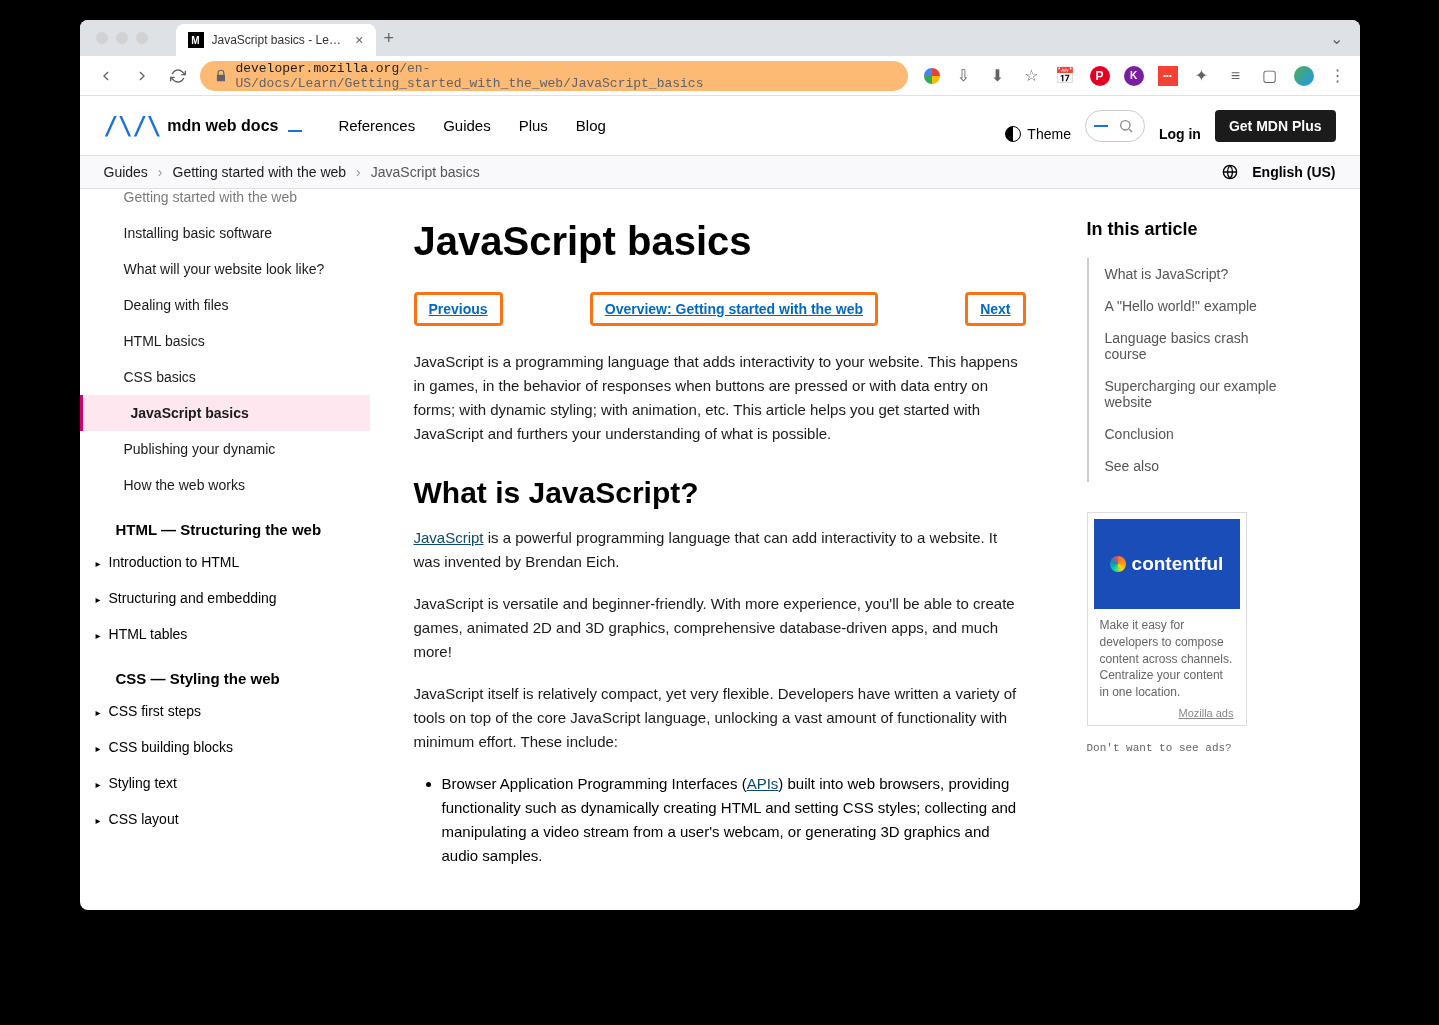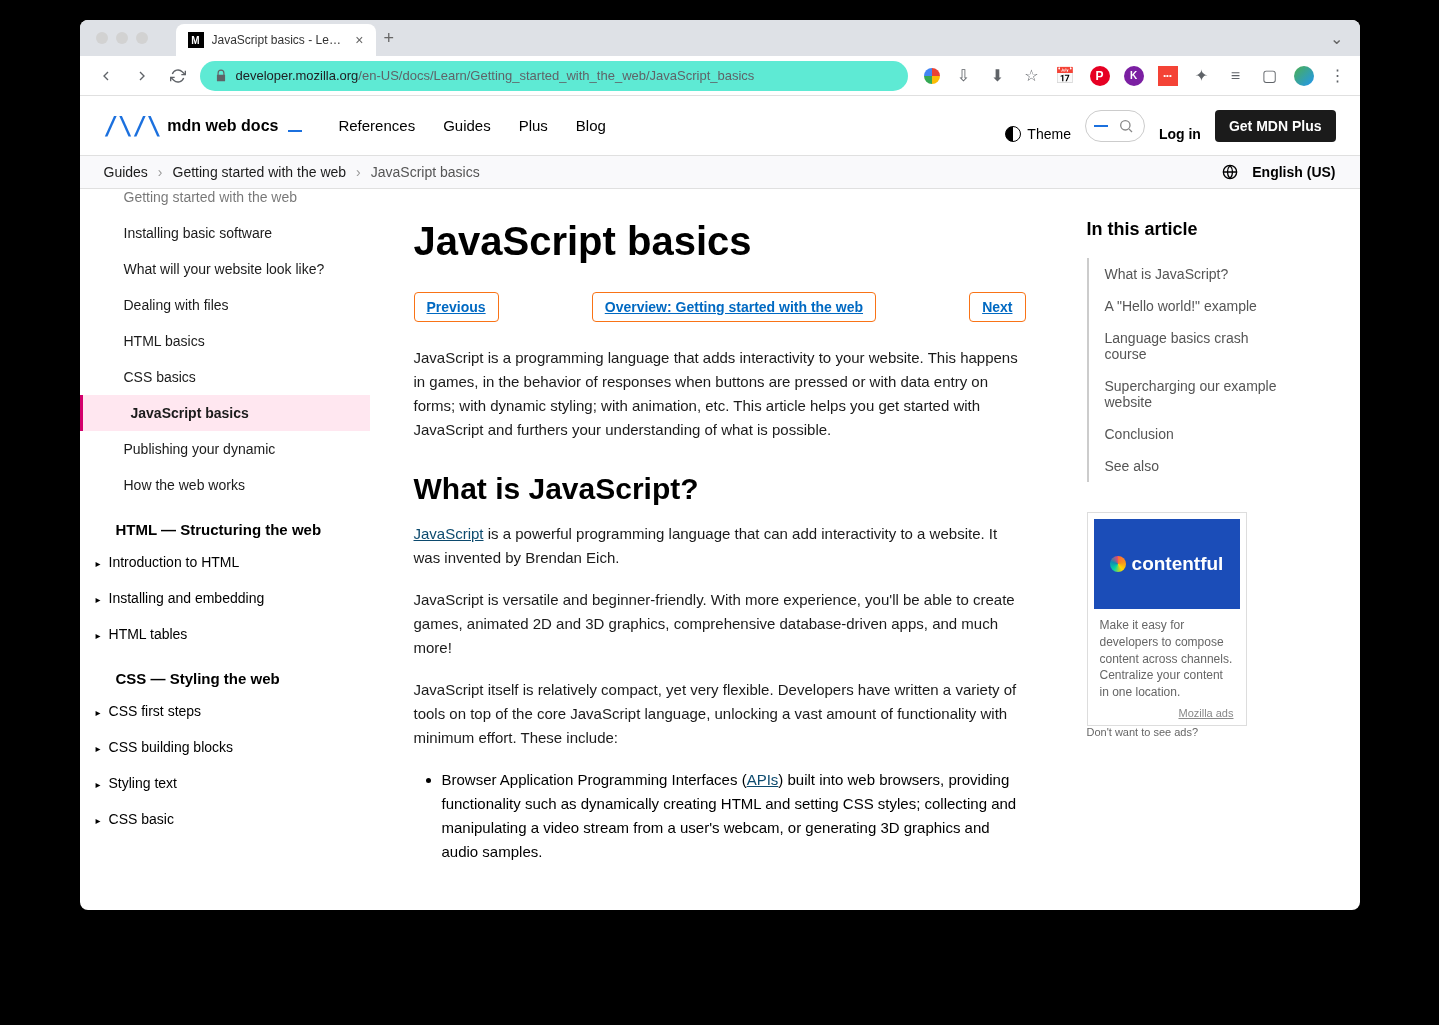--- a/index.html
+++ b/index.html
@@ -11,21 +11,21 @@
 .tabs { display: flex; align-items: center; margin-left: 20px; }
 .tab { background: #fff; border-radius: 8px 8px 0 0; padding: 8px 12px; display: flex; align-items: center; gap: 8px; font-size: 12px; color: #333; max-width: 200px; margin-top: 4px; }
 .tab-favicon { width: 16px; height: 16px; background: #000; color: #fff; display: flex; align-items: center; justify-content: center; font-size: 10px; font-weight: bold; }
 .tab-title { overflow: hidden; text-overflow: ellipsis; white-space: nowrap; flex: 1; }
 .tab-close { font-size: 14px; color: #666; cursor: pointer; }
 .new-tab { margin-left: 8px; font-size: 18px; color: #666; cursor: pointer; }
 .chrome-dropdown { margin-left: auto; color: #666; padding: 0 8px; }
 .toolbar { height: 40px; background: #fff; display: flex; align-items: center; padding: 0 12px; gap: 8px; border-bottom: 1px solid #e0e0e0; }
 .nav-btn { width: 28px; height: 28px; display: flex; align-items: center; justify-content: center; color: #5f6368; cursor: pointer; border-radius: 50%; }
 .nav-btn svg { width: 16px; height: 16px; }
-.address-bar { flex: 1; background: #5eead4; border-radius: 20px; height: 30px; display: flex; align-items: center; padding: 0 14px; gap: 8px; font-size: 13px; color: #5f6368; }
+.address-bar { flex: 1; background: #fdba74; border-radius: 20px; height: 30px; display: flex; align-items: center; padding: 0 14px; gap: 8px; font-size: 13px; color: #5f6368; font-family: Liberation Mono, monospace; }
 .address-bar .lock { width: 14px; height: 14px; }
 .url-domain { color: #202124; }
 .url-path { color: #5f6368; }
 .toolbar-icons { display: flex; gap: 14px; align-items: center; padding-left: 8px; }
 .toolbar-icon { width: 20px; height: 20px; display: flex; align-items: center; justify-content: center; cursor: pointer; color: #5f6368; }
 .toolbar-icon.color-google { background: conic-gradient(#ea4335 0 25%, #fbbc05 25% 50%, #34a853 50% 75%, #4285f4 75%); border-radius: 50%; width: 16px; height: 16px; }
 .toolbar-icon.pinterest { background: #e60023; border-radius: 50%; color: #fff; font-weight: bold; font-size: 12px; }
 .toolbar-icon.purple { background: #7b1fa2; border-radius: 50%; color: #fff; font-weight: bold; font-size: 10px; }
 .toolbar-icon.red-sq { background: #f44336; color: #fff; font-size: 8px; }
 .toolbar-icon.avatar { background: linear-gradient(135deg, #4caf50, #2196f3); border-radius: 50%; }
@@ -53,35 +53,35 @@
 .sidebar { width: 290px; padding: 0 0 20px 0; border-right: 0px solid #e0e0e0; font-size: 14px; overflow-y: auto; }
 .sidebar-item { padding: 10px 24px 10px 44px; color: #1b1b1b; cursor: pointer; }
 .sidebar-item.active { background: #ffe7f0; border-left: 3px solid #d3006c; font-weight: 600; padding-left: 48px; }
 .sidebar-subhead { padding: 18px 24px 6px 36px; font-weight: 700; font-size: 15px; }
 .sidebar-expand { padding: 10px 24px 10px 16px; cursor: pointer; }
 .sidebar-expand::before { content: "▸"; margin-right: 8px; font-size: 10px; }
 .article { flex: 1; padding: 30px 44px; max-width: 700px; }
 .article h1 { font-size: 40px; font-weight: 700; margin-bottom: 28px; }
 .article h2 { font-size: 30px; font-weight: 700; margin: 30px 0 16px; }
 .paging { display: flex; justify-content: space-between; margin-bottom: 24px; }
-.paging a { border: 1px solid #f97316; border-radius: 4px; padding: 6px 12px; color: #0069c2; text-decoration: underline; font-weight: 600; font-size: 14px; cursor: pointer; }
+.paging a { border: 3px solid #f97316; border-radius: 4px; padding: 6px 12px; color: #0069c2; text-decoration: underline; font-weight: 600; font-size: 14px; cursor: pointer; }
 .article p { font-size: 15px; line-height: 1.6; margin-bottom: 18px; color: #1b1b1b; }
 .article a.inline { color: #0c4a6e; text-decoration: underline; }
 .article ul { padding-left: 28px; margin-top: 6px; }
 .article li { font-size: 15px; line-height: 1.6; margin-bottom: 10px; }
 .toc { width: 240px; padding: 30px 17px; }
 .toc h3 { font-size: 18px; font-weight: 700; margin-bottom: 18px; }
 .toc-list { border-left: 2px solid #ccc; padding-left: 16px; }
 .toc-item { padding: 8px 0; font-size: 14px; color: #555; cursor: pointer; }
 .ad-box { border: 1px solid #ddd; margin-top: 30px; padding: 6px; width: 160px; font-size: 12px; }
 .ad-img { width: 100%; height: 90px; background: #1b4db8; display: flex; align-items: center; justify-content: center; color: #fff; font-size: 19px; font-weight: 600; margin-bottom: 8px; }
 .ad-img .c-logo { width: 16px; height: 16px; border-radius: 50%; background: conic-gradient(#ff6b35, #f7931e, #ffd700, #06d6a0, #118ab2, #ef476f); margin-right: 6px; }
 .ad-text { color: #666; line-height: 1.4; padding: 0 6px 6px; }
 .ad-link { text-align: right; color: #888; text-decoration: underline; padding: 0 6px; font-size: 11px; }
-.ad-opt { font-size: 11px; color: #666; margin-top: 0; }
+.ad-opt { font-size: 11px; color: #666; margin-top: 16px; font-family: Liberation Mono, monospace; }
 </style>
 </head>
 <body>
 
 <div class="window">
   <div class="window-chrome">
     <div class="traffic-lights">
       <div class="traffic-light"></div>
       <div class="traffic-light"></div>
       <div class="traffic-light"></div>
@@ -188,27 +188,27 @@
         <div class="sidebar-item">Installing basic software</div>
         <div class="sidebar-item">What will your website look like?</div>
         <div class="sidebar-item">Dealing with files</div>
         <div class="sidebar-item">HTML basics</div>
         <div class="sidebar-item">CSS basics</div>
         <div class="sidebar-item active">JavaScript basics</div>
         <div class="sidebar-item">Publishing your dynamic</div>
         <div class="sidebar-item">How the web works</div>
         <div class="sidebar-subhead">HTML — Structuring the web</div>
         <div class="sidebar-expand">Introduction to HTML</div>
-        <div class="sidebar-expand">Installing and embedding</div>
+        <div class="sidebar-expand">Structuring and embedding</div>
         <div class="sidebar-expand">HTML tables</div>
         <div class="sidebar-subhead">CSS — Styling the web</div>
         <div class="sidebar-expand">CSS first steps</div>
         <div class="sidebar-expand">CSS building blocks</div>
         <div class="sidebar-expand">Styling text</div>
-        <div class="sidebar-expand">CSS basic</div>
+        <div class="sidebar-expand">CSS layout</div>
       </div>
 
       <div class="article">
         <h1>JavaScript basics</h1>
         <div class="paging">
           <a>Previous</a>
           <a>Overview: Getting started with the web</a>
           <a>Next</a>
         </div>
         <p>JavaScript is a programming language that adds interactivity to your website. This happens in games, in the behavior of responses when buttons are pressed or with data entry on forms; with dynamic styling; with animation, etc. This article helps you get started with JavaScript and furthers your understanding of what is possible.</p>

